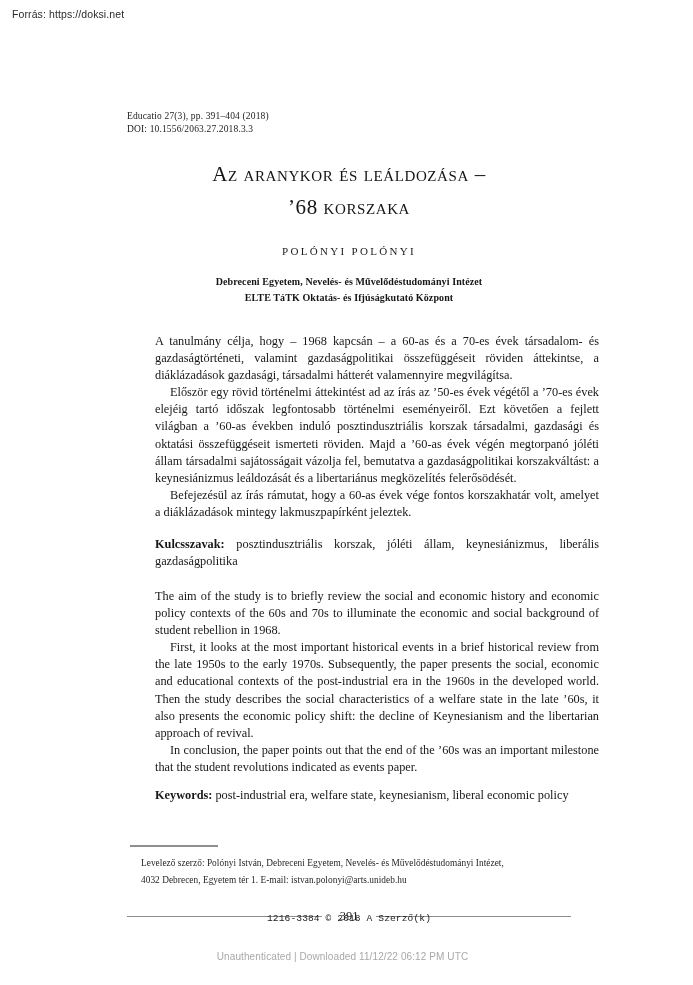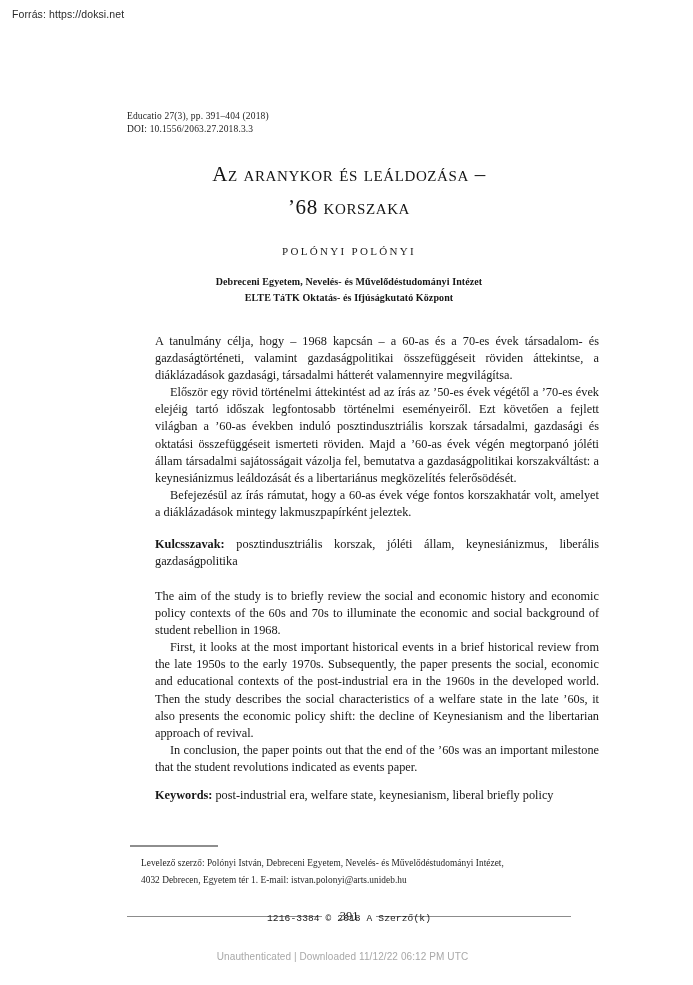--- a/index.html
+++ b/index.html
@@ -227,21 +227,21 @@
     <p><span class="kw-label">Kulcsszavak:</span><span> posztindusztriális korszak, jóléti állam, keynesiánizmus, liberális gazdaságpolitika</span></p>
   </div>
 
   <div class="abstract" id="abstract-en">
     <p>The aim of the study is to briefly review the social and economic history and economic policy contexts of the 60s and 70s to illuminate the economic and social background of student rebellion in 1968.</p>
     <p class="indent">First, it looks at the most important historical events in a brief historical review from the late 1950s to the early 1970s. Subsequently, the paper presents the social, economic and educational contexts of the post-industrial era in the 1960s in the developed world. Then the study describes the social characteristics of a welfare state in the late ’60s, it also presents the economic policy shift: the decline of Keynesianism and the libertarian approach of revival.</p>
     <p class="indent">In conclusion, the paper points out that the end of the ’60s was an important milestone that the student revolutions indicated as events paper.</p>
   </div>
 
   <div class="abstract" id="keywords-en">
-    <p><span class="kw-label">Keywords:</span><span> post-industrial era, welfare state, keynesianism, liberal briefly policy</span></p>
+    <p><span class="kw-label">Keywords:</span><span> post-industrial era, welfare state, keynesianism, liberal economic policy</span></p>
   </div>
 
   <div class="footnote-rule"></div>
 
   <div class="footnote">
     <div>Levelező szerző: Polónyi István, Debreceni Egyetem, Nevelés- és Művelődéstudományi Intézet,</div>
     <div>4032 Debrecen, Egyetem tér 1. E-mail: istvan.polonyi@arts.unideb.hu</div>
   </div>
 
   <div class="footer-rule-wrap">

